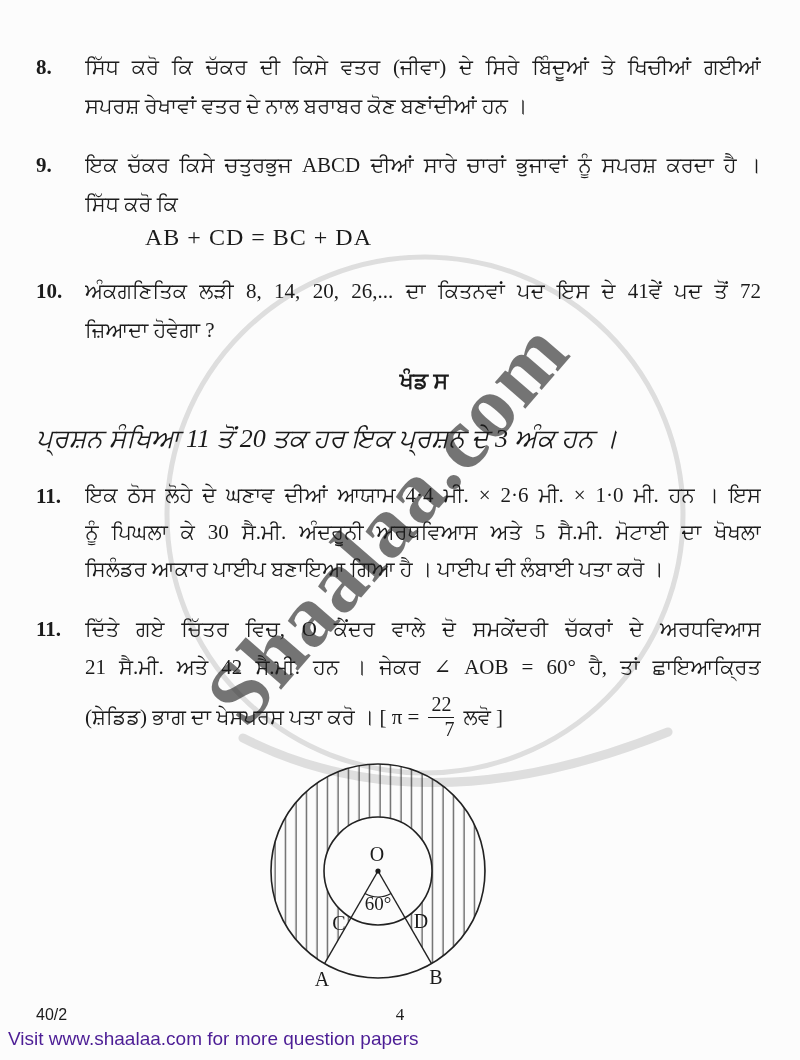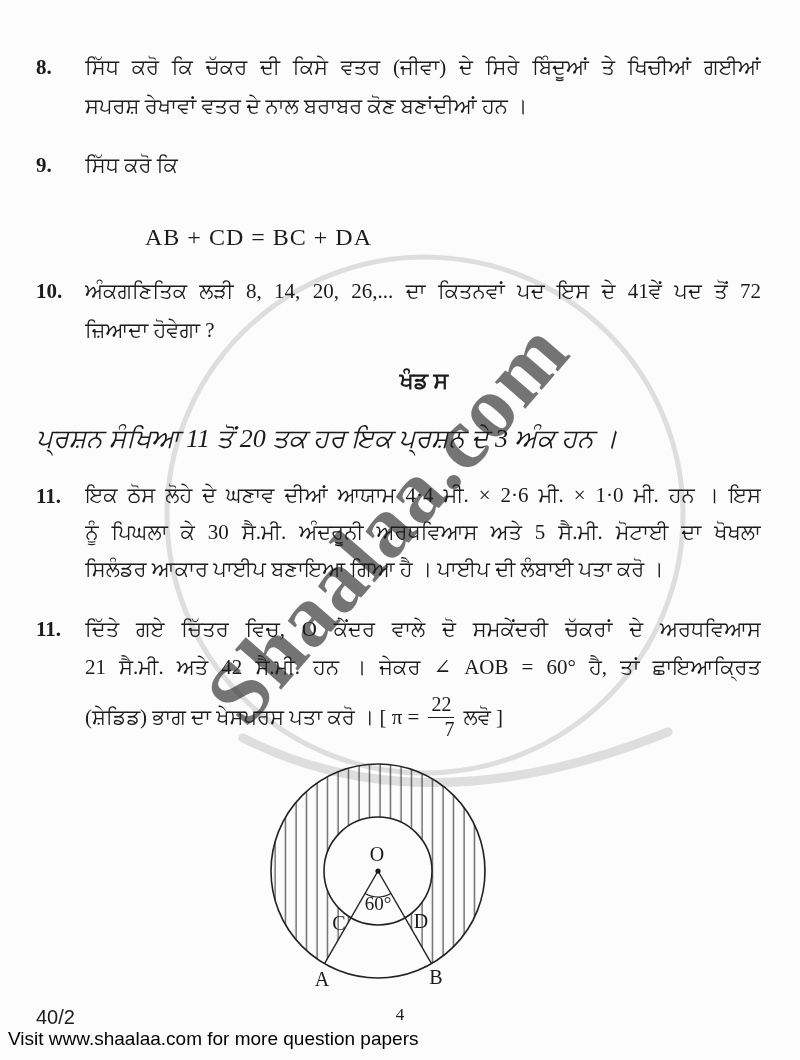--- a/index.html
+++ b/index.html
@@ -16,23 +16,23 @@
   .jline { text-align:justify; text-align-last:justify; }
   .jline::after { content:""; display:inline-block; width:100%; height:0; }
   .section-title { font-weight:bold; font-size:22px; text-align:center;padding-left:24px; }
   .note { font-style:italic; font-size:26px; }
   .equation { font-size:24px; letter-spacing:1px; }
   .q12l3 { display:flex; align-items:center; gap:9px; height:56px; }
   .frac { display:inline-flex; flex-direction:column; align-items:flex-end;
           font-size:20px; line-height:1.08; }
   .frac .num { border-bottom:1.6px solid #1b1b1b; padding:0 3px 1px 3px; }
   .frac .den { padding-top:1px; }
-  .footer-code { font-family:"Liberation Sans","DejaVu Sans",sans-serif; font-size:20px; }
+  .footer-code { font-family:"Liberation Sans","DejaVu Sans",sans-serif; font-size:16px; }
   .footer-page { font-size:17px; text-align:center; width:800px; }
-  .visit { font-family:"Liberation Sans","DejaVu Sans",sans-serif; font-size:19px; color:#000000; }
+  .visit { font-family:"Liberation Sans","DejaVu Sans",sans-serif; font-size:19px; color:#4c1d95; }
   svg text { font-family:"Liberation Serif","DejaVu Serif",serif; fill:#1b1b1b; }
   .wm { position:absolute; left:0; top:0; z-index:0; }
   .content { position:relative; z-index:1; }
   .fig { position:absolute; left:228px; top:751px; z-index:1; }
 </style>
 </head>
 <body>
 
 <div class="page">
 
@@ -45,20 +45,21 @@
   <div class="content">
 
     <div class="abs qnum" style="left:36px; top:48px;">8.</div>
     <div class="abs qtext" style="left:85px; top:48px; width:676px;">
       <div class="tline jline">ਸਿੱਧ ਕਰੋ ਕਿ ਚੱਕਰ ਦੀ ਕਿਸੇ ਵਤਰ (ਜੀਵਾ) ਦੇ ਸਿਰੇ ਬਿੰਦੂਆਂ ਤੇ ਖਿਚੀਆਂ ਗਈਆਂ</div>
       <div class="tline">ਸਪਰਸ਼ ਰੇਖਾਵਾਂ ਵਤਰ ਦੇ ਨਾਲ ਬਰਾਬਰ ਕੋਣ ਬਣਾਂਦੀਆਂ ਹਨ ।</div>
     </div>
 
     <div class="abs qnum" style="left:36px; top:146px;">9.</div>
     <div class="abs qtext" style="left:85px; top:146px; width:676px;">
+      <div class="tline jline">ਇਕ ਚੱਕਰ ਕਿਸੇ ਚਤੁਰਭੁਜ ABCD ਦੀਆਂ ਸਾਰੇ ਚਾਰਾਂ ਭੁਜਾਵਾਂ ਨੂੰ ਸਪਰਸ਼ ਕਰਦਾ ਹੈ ।</div>
       <div class="tline">ਸਿੱਧ ਕਰੋ ਕਿ</div>
     </div>
     <div class="abs equation" style="left:145px; top:224px;">AB + CD = BC + DA</div>
 
     <div class="abs qnum" style="left:36px; top:272px;">10.</div>
     <div class="abs qtext" style="left:85px; top:272px; width:676px;">
       <div class="tline jline">ਅੰਕਗਣਿਤਿਕ ਲੜੀ 8, 14, 20, 26,... ਦਾ ਕਿਤਨਵਾਂ ਪਦ ਇਸ ਦੇ 41ਵੇਂ ਪਦ ਤੋਂ 72</div>
       <div class="tline">ਜ਼ਿਆਦਾ ਹੋਵੇਗਾ ?</div>
     </div>
 

